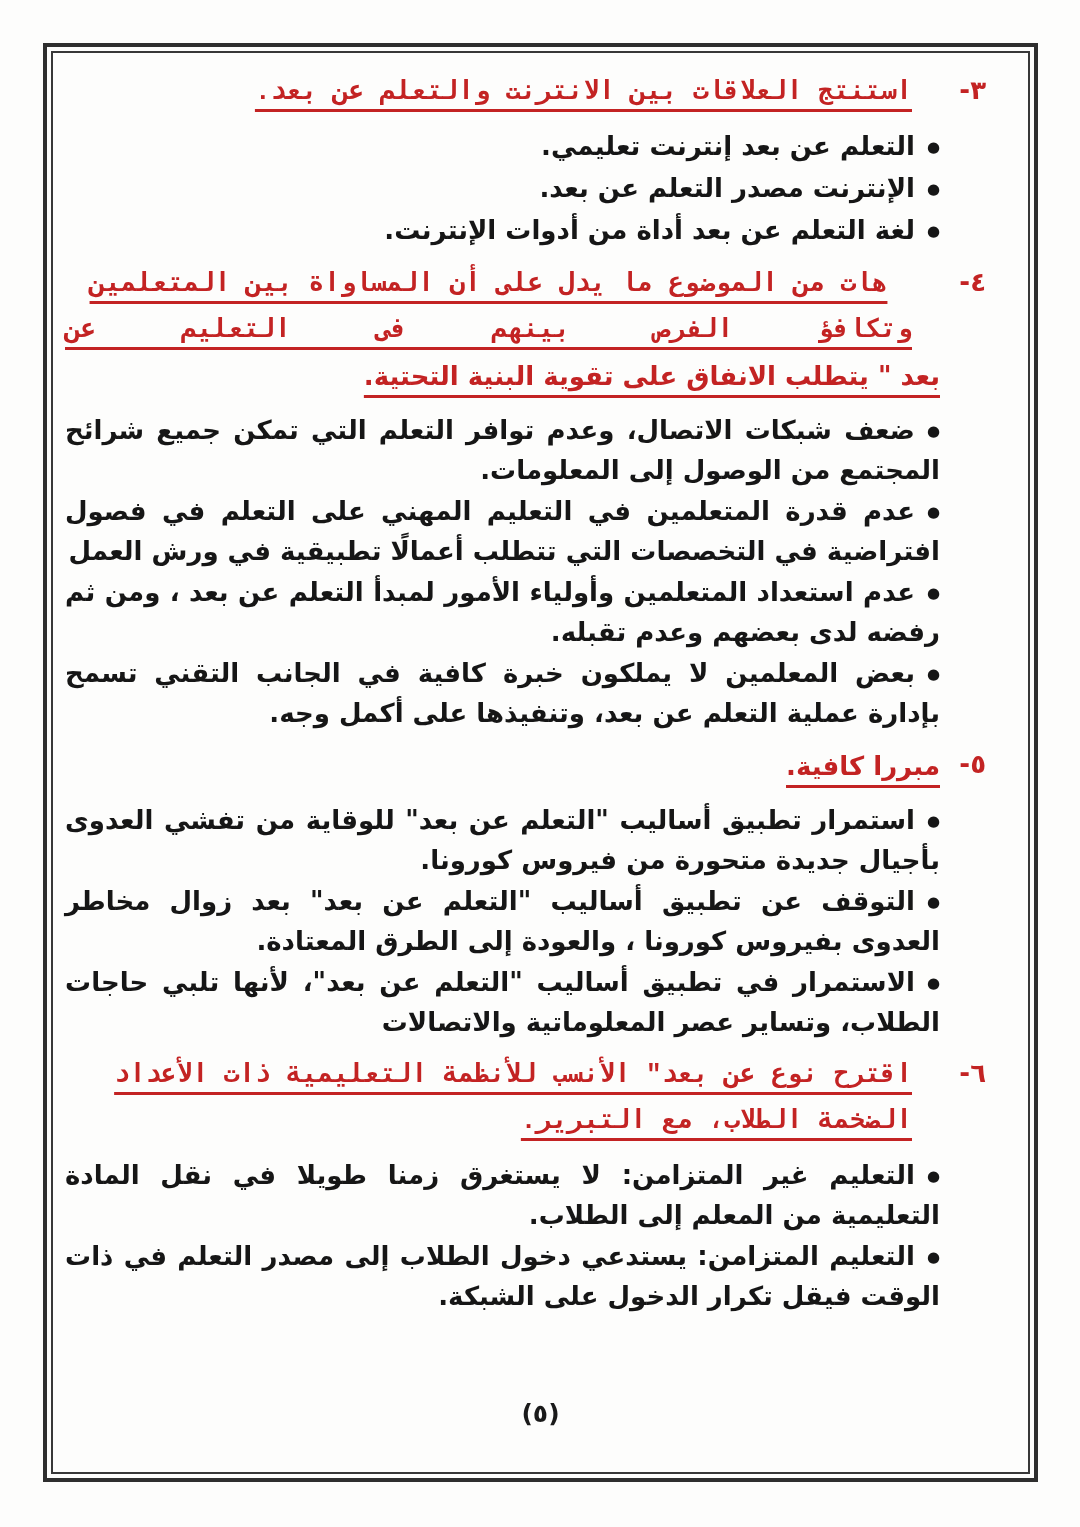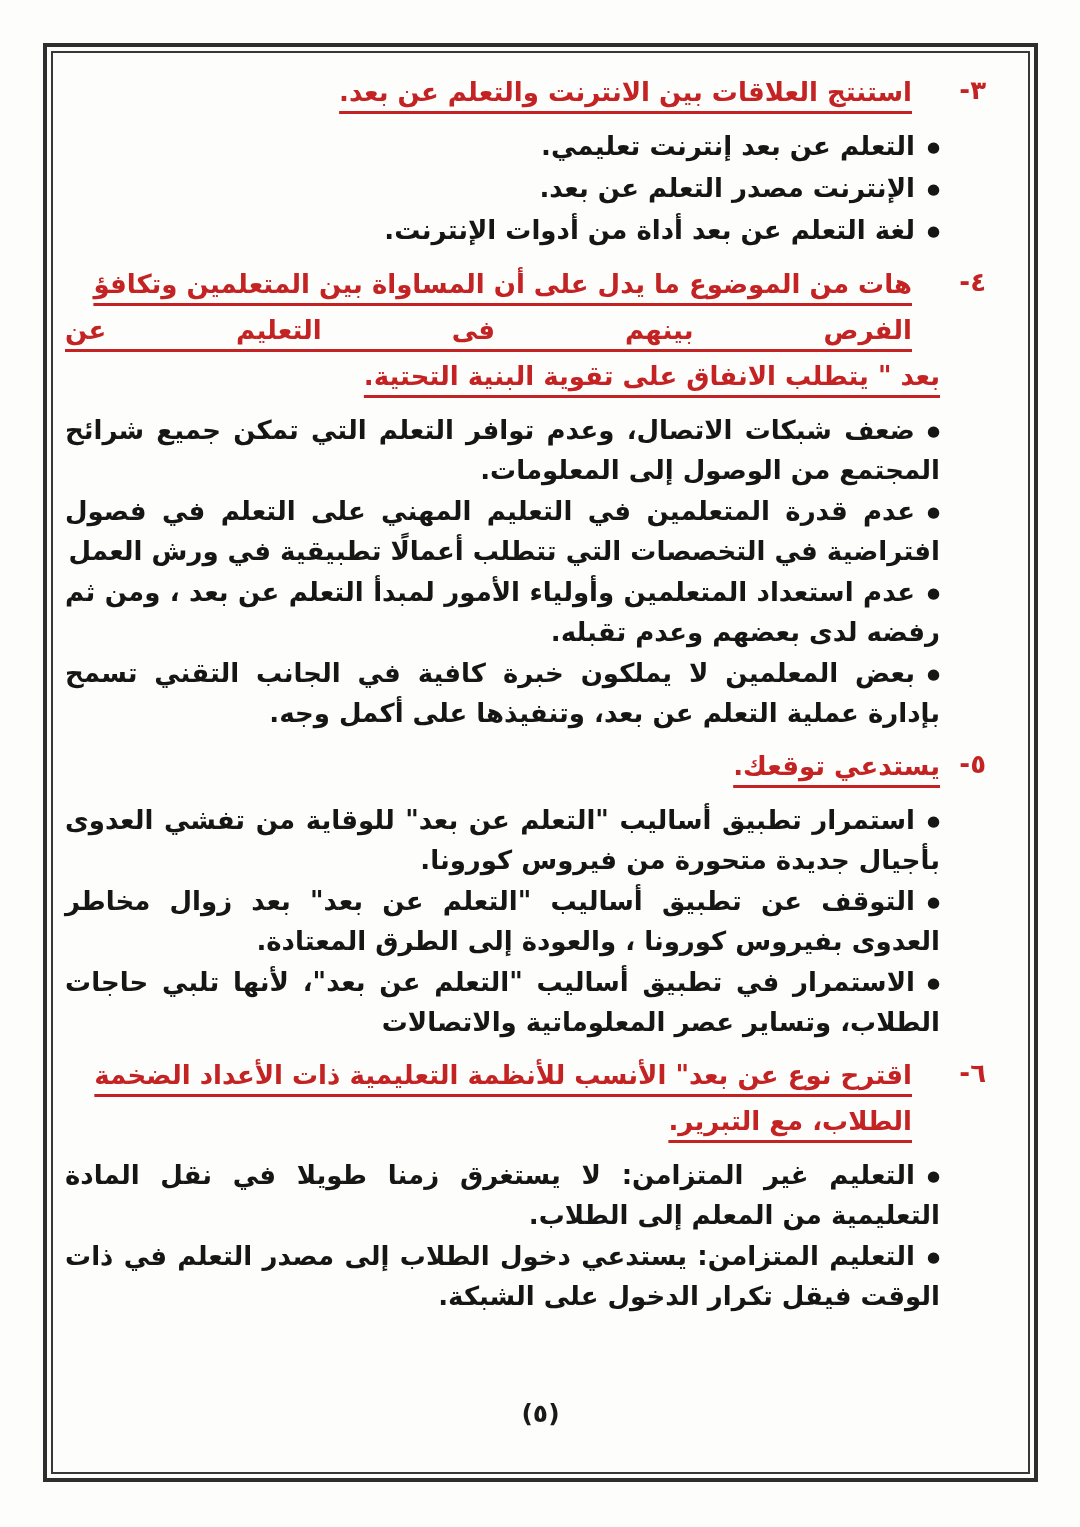--- a/index.html
+++ b/index.html
@@ -50,22 +50,22 @@
     line-height:46px;
     margin-bottom:12px;
   }
   .hline{
     display:block;
     text-align:right;
     text-decoration:underline;
     text-decoration-thickness:3px;
     text-underline-offset:10px;
   }
-  .hline.stretch{ text-align-last:justify; }
-  .hline.first{ padding-right:28px; }
+  .hline.stretch{ text-align-last:justify;text-align:center; }
+  .hline.first{ padding-right:28px;font-family:Liberation Mono, monospace; }
   .bullets{display:block;}
   .bullet-item{
     text-align:justify;
     margin-bottom:2px;
   }
   .bullet-icon{
     font-size:15px;
     display:inline-block;
     vertical-align:3px;
     margin-left:12px;
@@ -109,21 +109,21 @@
                 <div class="bullet-item"><span class="bullet-icon">●</span><span>ضعف شبكات الاتصال، وعدم توافر التعلم التي تمكن جميع شرائح المجتمع من الوصول إلى المعلومات.</span></div>
                 <div class="bullet-item"><span class="bullet-icon">●</span><span>عدم قدرة المتعلمين في التعليم المهني على التعلم في فصول افتراضية في التخصصات التي تتطلب أعمالًا تطبيقية في ورش العمل</span></div>
                 <div class="bullet-item"><span class="bullet-icon">●</span><span>عدم استعداد المتعلمين وأولياء الأمور لمبدأ التعلم عن بعد ، ومن ثم رفضه لدى بعضهم وعدم تقبله.</span></div>
                 <div class="bullet-item"><span class="bullet-icon">●</span><span>بعض المعلمين لا يملكون خبرة كافية في الجانب التقني تسمح بإدارة عملية التعلم عن بعد، وتنفيذها على أكمل وجه.</span></div>
               </div>
   </div>
 
   <div class="section">
     <span class="sec-num">٥-</span>
     <span class="sec-heading">
-                <span class="hline">يستدعي توقعك.</span>
+                <span class="hline">مبررا كافية.</span>
               </span>
     <div class="bullets">
                 <div class="bullet-item"><span class="bullet-icon">●</span><span>استمرار تطبيق أساليب "التعلم عن بعد" للوقاية من تفشي العدوى بأجيال جديدة متحورة من فيروس كورونا.</span></div>
                 <div class="bullet-item"><span class="bullet-icon">●</span><span>التوقف عن تطبيق أساليب "التعلم عن بعد" بعد زوال مخاطر العدوى بفيروس كورونا ، والعودة إلى الطرق المعتادة.</span></div>
                 <div class="bullet-item"><span class="bullet-icon">●</span><span>الاستمرار في تطبيق أساليب "التعلم عن بعد"، لأنها تلبي حاجات الطلاب، وتساير عصر المعلوماتية والاتصالات</span></div>
               </div>
   </div>
 
   <div class="section">
     <span class="sec-num">٦-</span>

